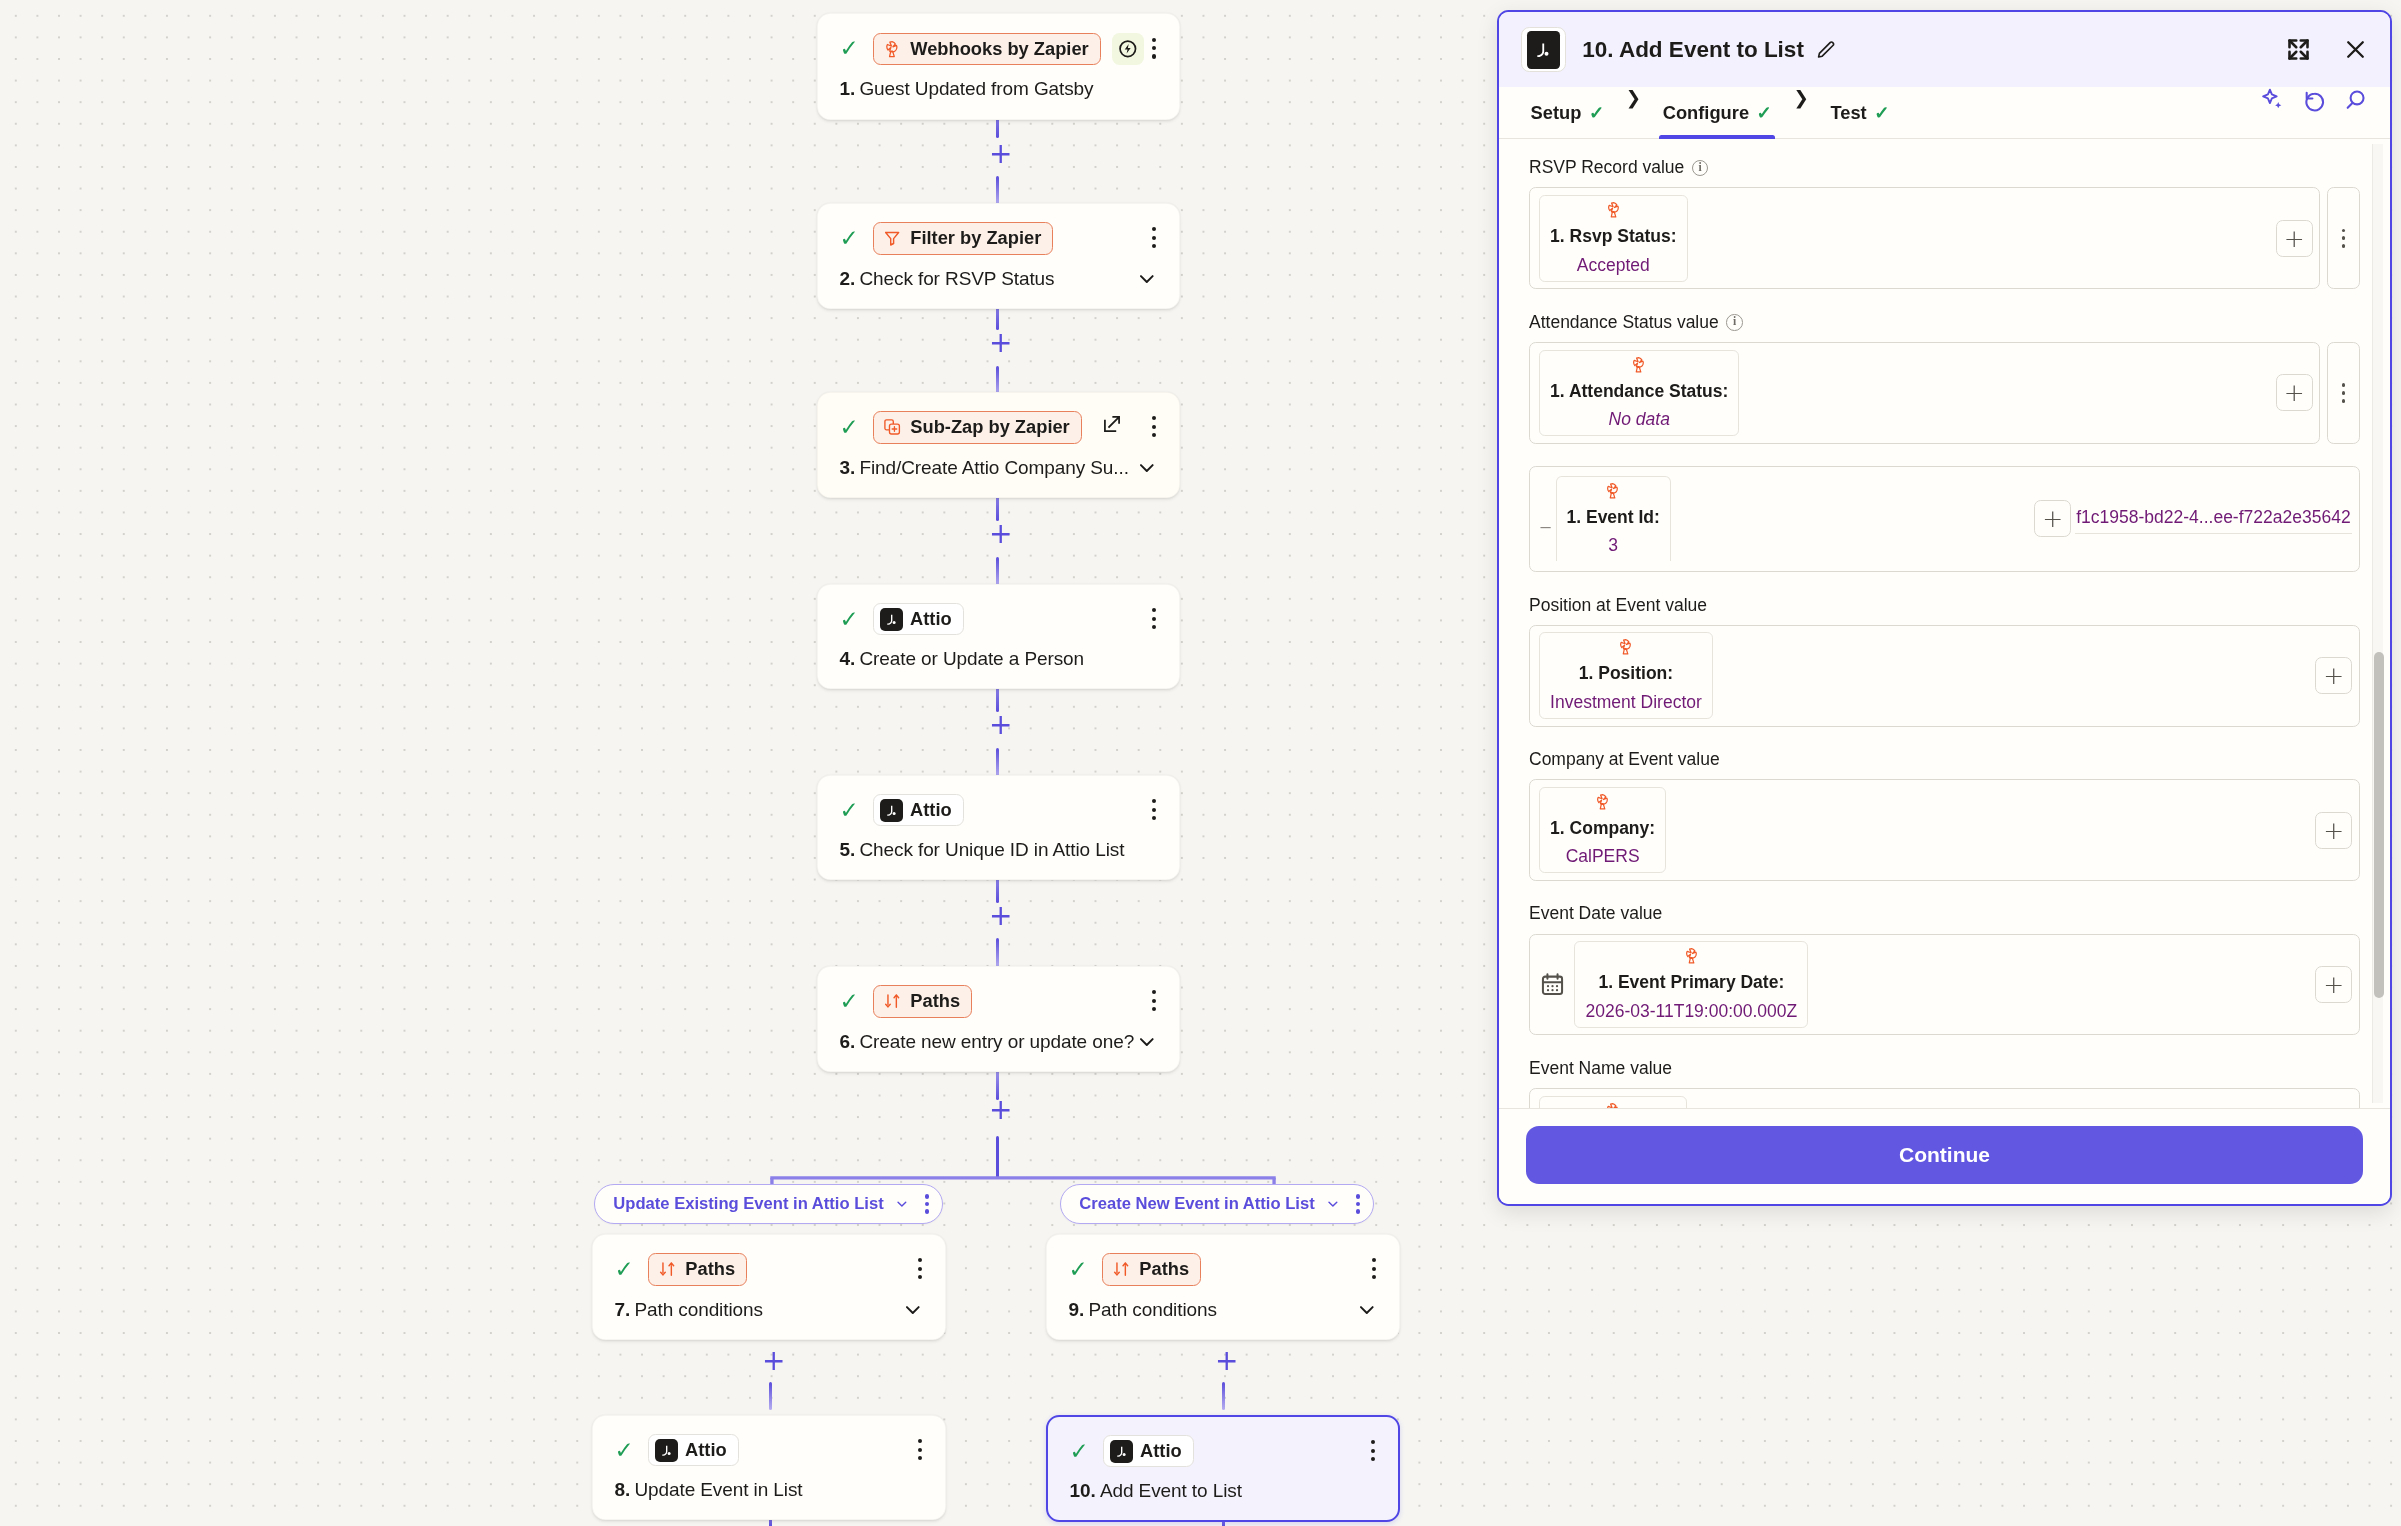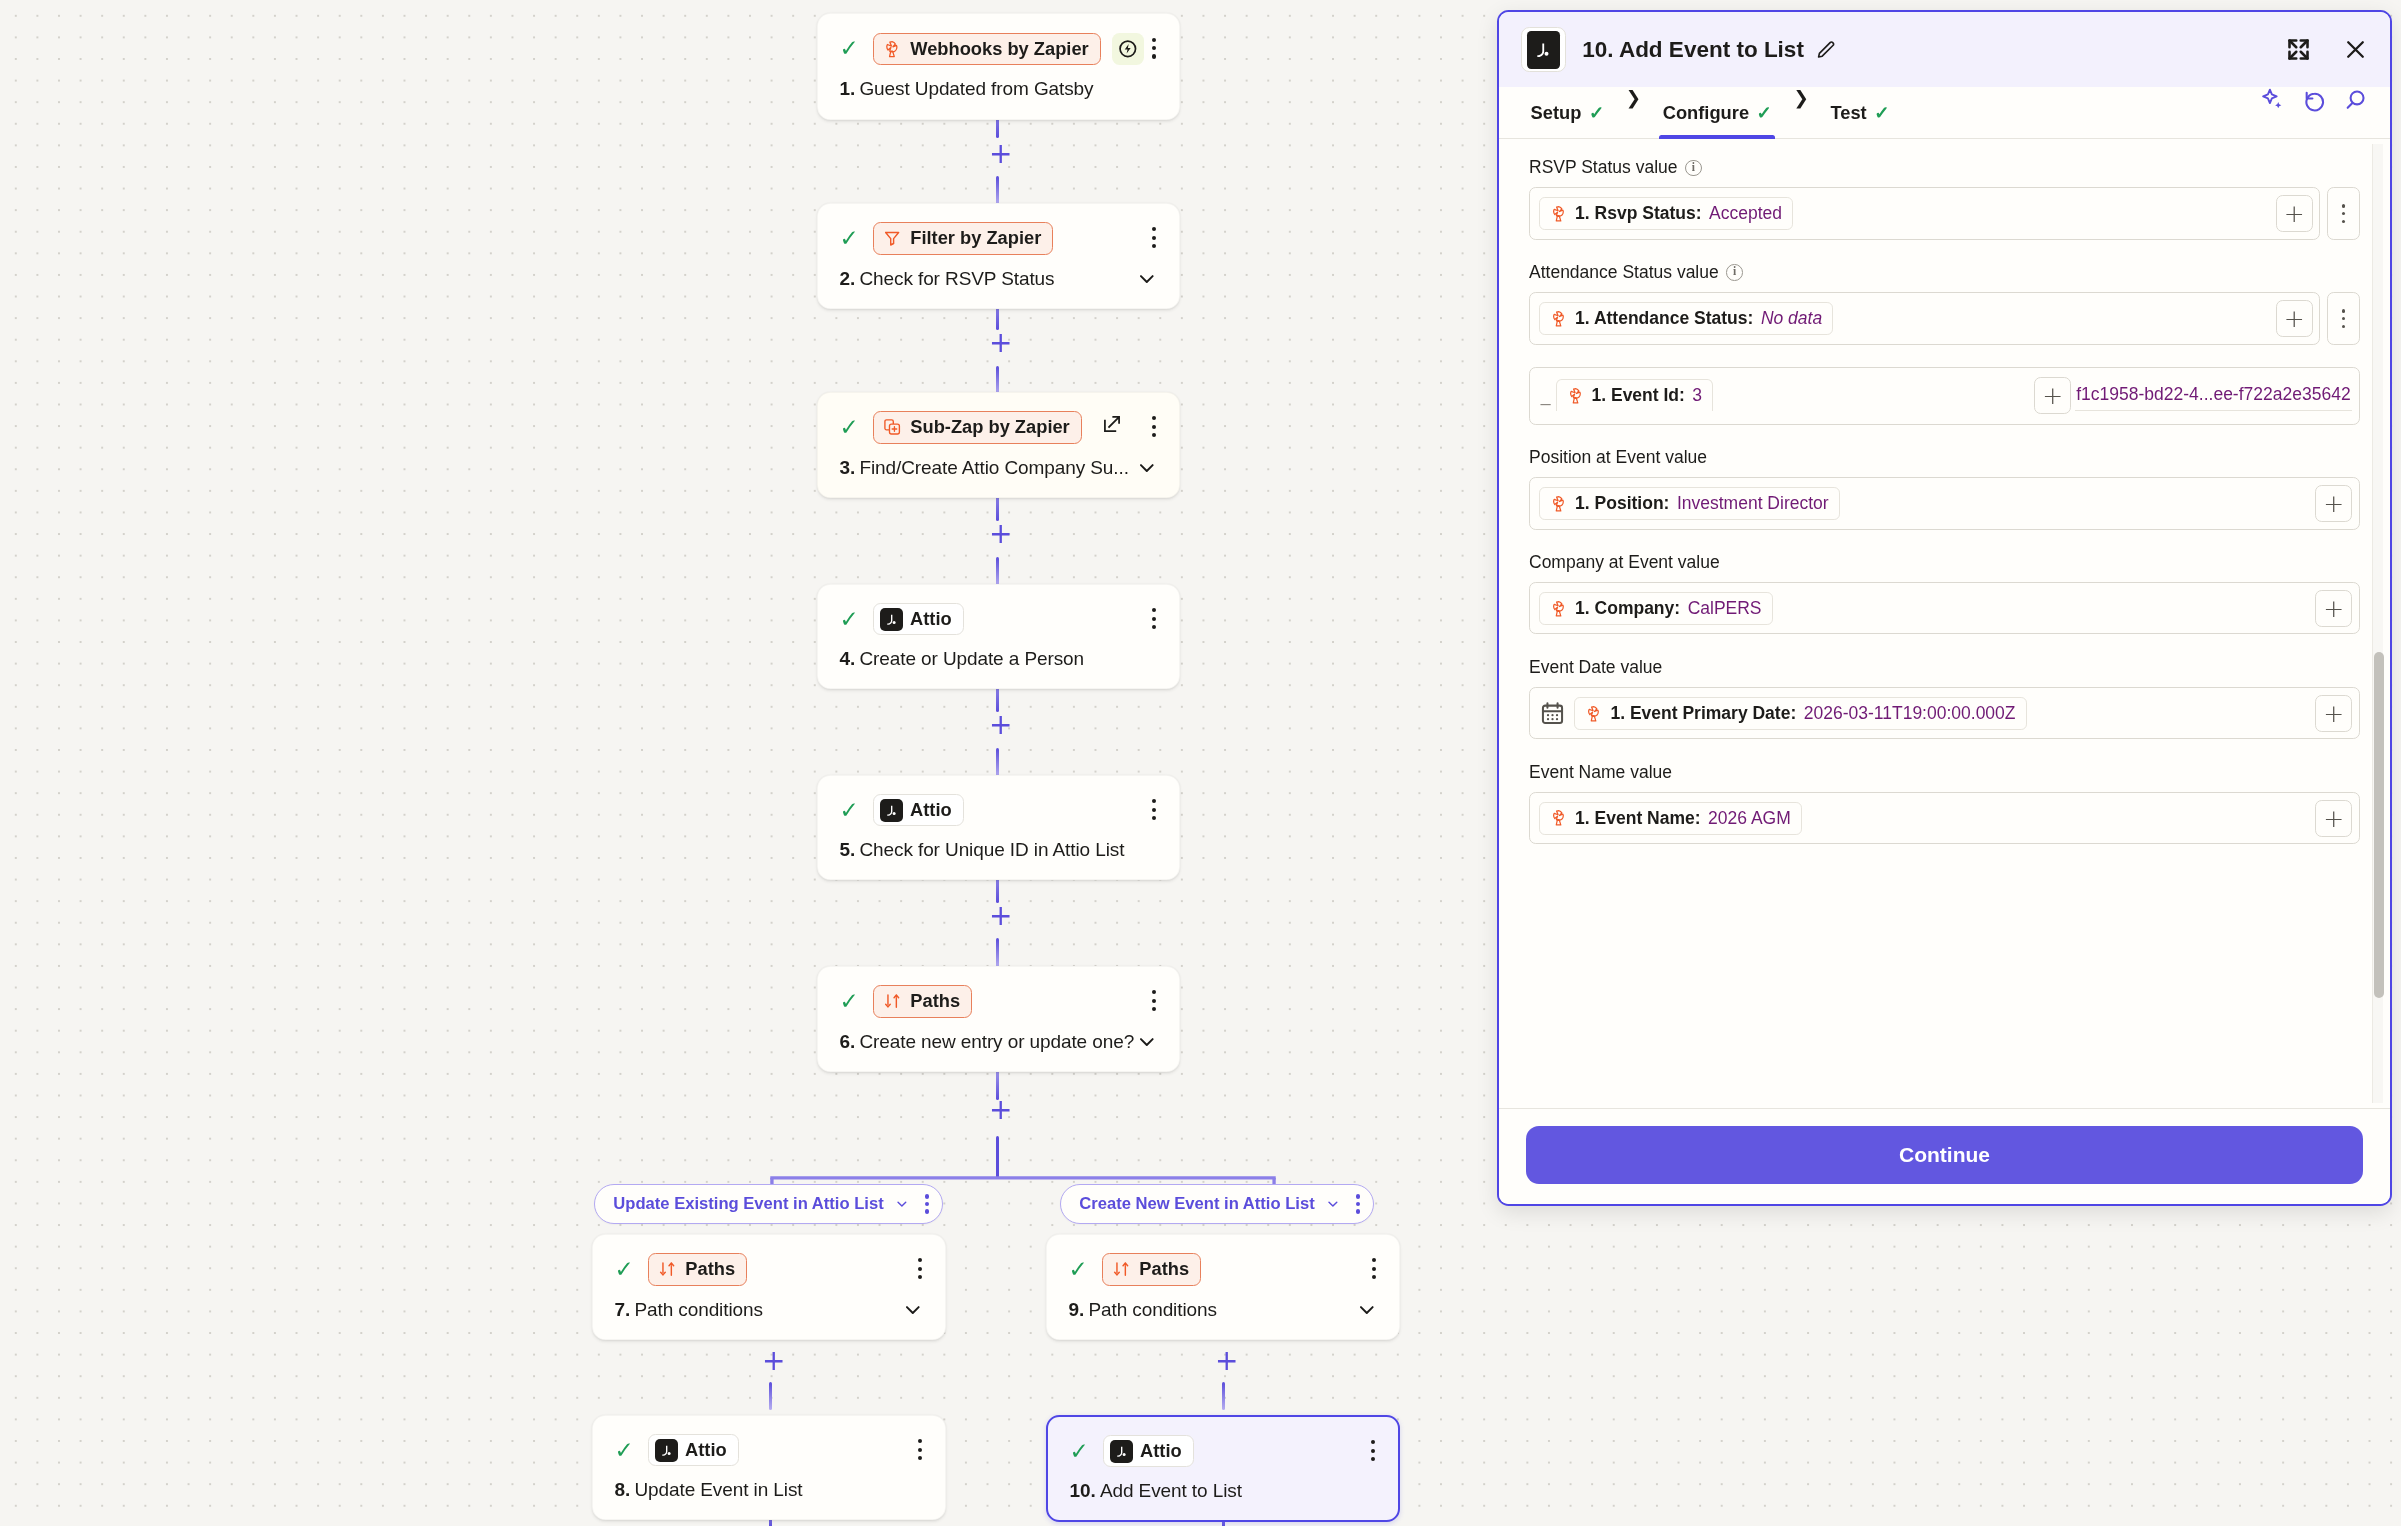--- a/index.html
+++ b/index.html
@@ -162,21 +162,21 @@
   .field-box {
     border: 0.8px solid #dcd9d1; border-radius: 6.7px; background: #fffefb;
     min-height: 50px; display: flex; align-items: center;
     padding: 6.7px 6.7px 6.7px 9.1px; gap: 6.7px;
   }
   .field-row { display: flex; align-items: stretch; gap: 6.7px; }
   .field-row .field-box { flex: 1; }
   .token {
     display: inline-flex; align-items: center; gap: 7.5px;
     border: 0.8px solid #e7e4dc; border-radius: 5.8px; background: #fffefb;
-    padding: 5px 10px; font-size: 17.5px; white-space: nowrap; max-width: 100%;
+    padding: 5px 10px; font-size: 17.5px; white-space: nowrap; max-width: 100%; flex-direction: column;
   }
   .token .tlabel { font-weight: 700; color: #1d1c1a; }
   .token .tval { color: #701a75; font-weight: 400; text-align: center; }
   .token .tval.nodata { font-style: italic; }
   .tok-zap { width: 17.5px; height: 17.5px; flex:none; }
   .tok-attio {
     width: 20px; height: 20px; border-radius: 4.2px; background: #1d1c1a;
     display:flex;align-items:center;justify-content:center; flex:none;
   }
   .tok-attio svg { width: 12.5px; height: 12.5px; }
@@ -651,21 +651,21 @@
       <svg style="width:25px;height:25px" viewBox="0 0 30 30" width="25" height="25">
           <use href="#ic-search"></use>
         </svg>
     </div>
   </div>
 
   <div class="panel-body">
 
     <div class="field">
       <div class="field-label">
-        <span>RSVP Status value</span>
+        <span>RSVP Record value</span>
         <span class="info-i">i</span>
       </div>
       <div class="field-row">
         <div class="field-box">
           <span class="token">
             <svg class="tok-zap" viewBox="0 0 21 21" width="17.5" height="17.5">
                 <use href="#ic-zapier"></use>
               </svg>
             <span class="tlabel">1. Rsvp Status:</span>
             <span class="tval">Accepted</span>

